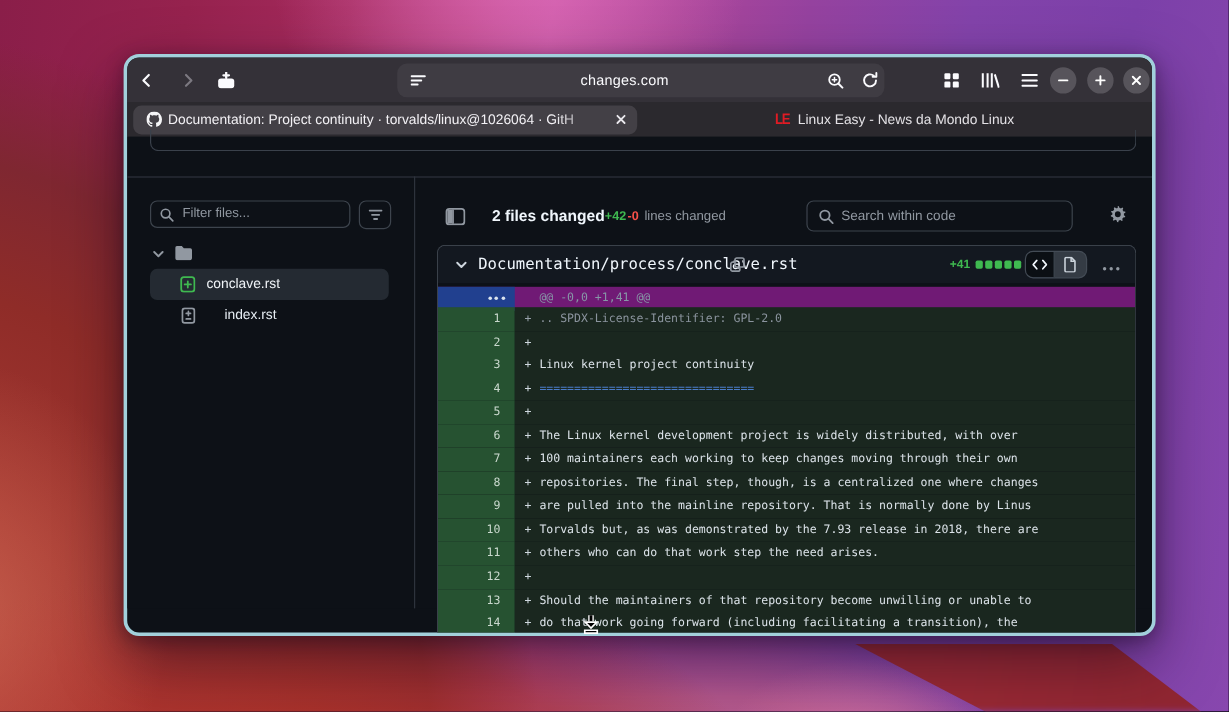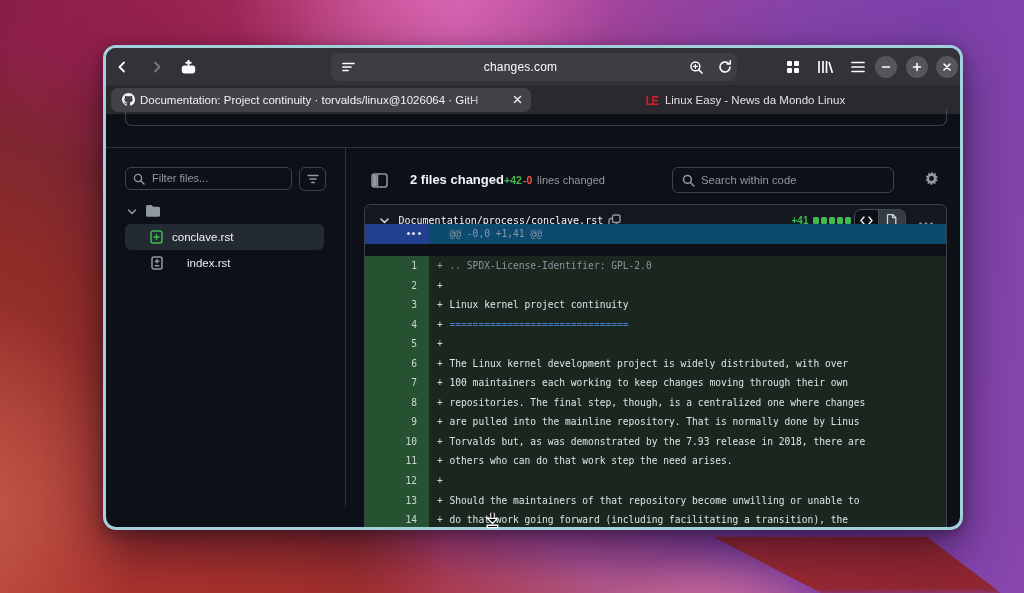--- a/index.html
+++ b/index.html
@@ -109,32 +109,32 @@
   .search-input .mag { position:absolute; left:9px; top:6px; }
   .search-placeholder { position:absolute; left:28px; top:0; height:24px; line-height:24px; font-size:11.3px; color:#9198a1; }
   .gear { position:absolute; left:818px; top:57px; }
 
   
   .diff-card { position:absolute; left:257.5px; top:89.5px; width:583px; height:324px;
     border:1px solid #3a414a; border-bottom:none; border-radius:7px 7px 0 0; overflow:hidden; }
   .diff-header { position:absolute; left:0; top:0; width:100%; height:31.5px; background:#131820; }
   .dh-chevron { position:absolute; left:14px; top:12px; }
   .dh-filename { position:absolute; left:34px; top:0; height:31.5px; line-height:31.5px;
-    font-family:"DejaVu Sans Mono", monospace; font-size:10px; color:#f0f6fc; }
+    font-family:"DejaVu Sans Mono", monospace; font-size:13px; color:#f0f6fc; }
   .dh-copy { position:absolute; left:243px; top:9px; }
   .dh-adds { position:absolute; left:427px; top:0; height:31.5px; line-height:31.5px; font-size:10px; font-weight:bold; color:#3fb950; }
   .dh-stat { position:absolute; left:448px; top:12.5px; display:flex; gap:1.5px; }
   .dh-stat span { width:6.5px; height:6.5px; background:#3fb950; border-radius:1.5px; display:block; }
   .dh-seg { position:absolute; left:489px; top:4.5px; width:52px; height:23px; border:1px solid #434b55;
     border-radius:7px; background:#343b44; overflow:hidden; display:flex; }
   .dh-seg .seg-code { width:24px; height:100%; background:#0b0f14; display:flex; align-items:center; justify-content:center; border-right:1px solid #434b55; }
   .dh-seg .seg-file { flex:1; display:flex; align-items:center; justify-content:center; }
   .dh-kebab { position:absolute; left:553px; top:12px; }
 
-  .hunk-row { position:absolute; left:0; top:19px; width:100%; height:20px; background:#0c4a6e; }
+  .hunk-row { position:absolute; left:0; top:34px; width:100%; height:20px; background:#701a75; }
   .hunk-gutter { position:absolute; left:0; top:0; width:64px; height:20px; background:#21408f;
     display:flex; align-items:center; justify-content:flex-end; }
   .hunk-dots { margin-right:8px; display:flex; gap:2.5px; }
   .hunk-dots i { width:3px; height:3px; border-radius:50%; background:#dbe4ee; display:block; }
   .hunk-text { position:absolute; left:85px; top:0; height:20px; line-height:20px;
     font-family:"DejaVu Sans Mono", monospace; font-size:9.6px; color:#8796a7; }
 
   .diff-lines { position:absolute; left:0; top:51.5px; width:100%; }
   .dline { position:relative; width:100%; height:19.55px; }
   .dline .gutter { position:absolute; left:0; top:0; width:64px; height:100%; background:#265231;

